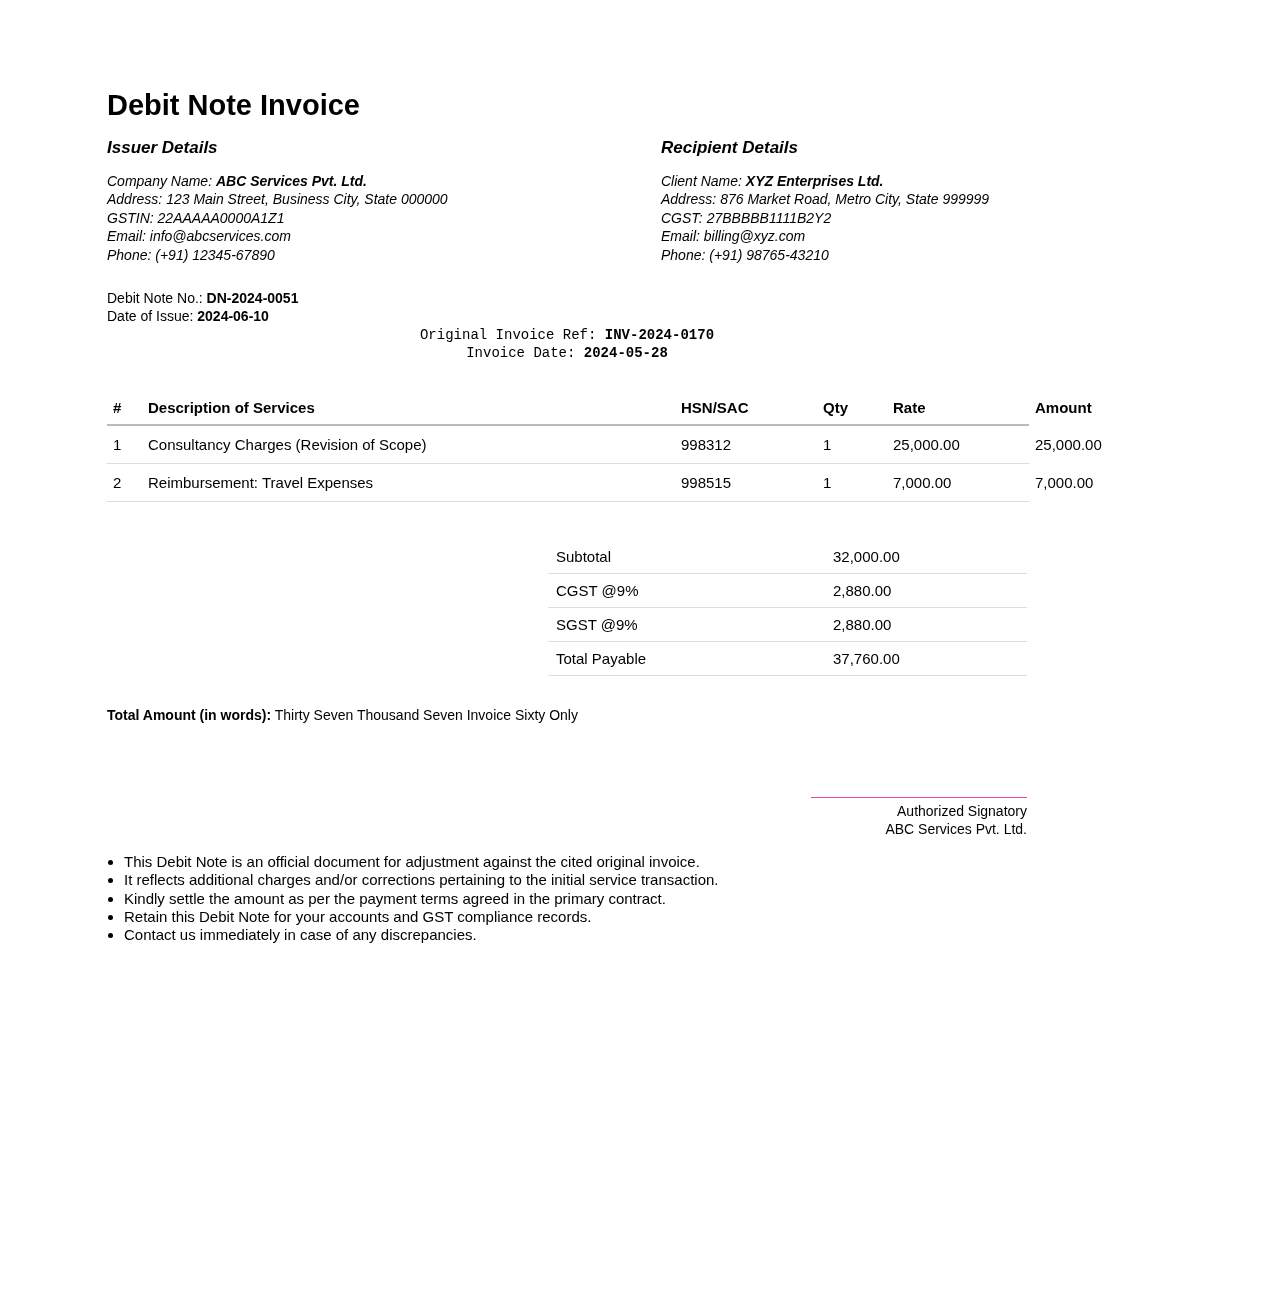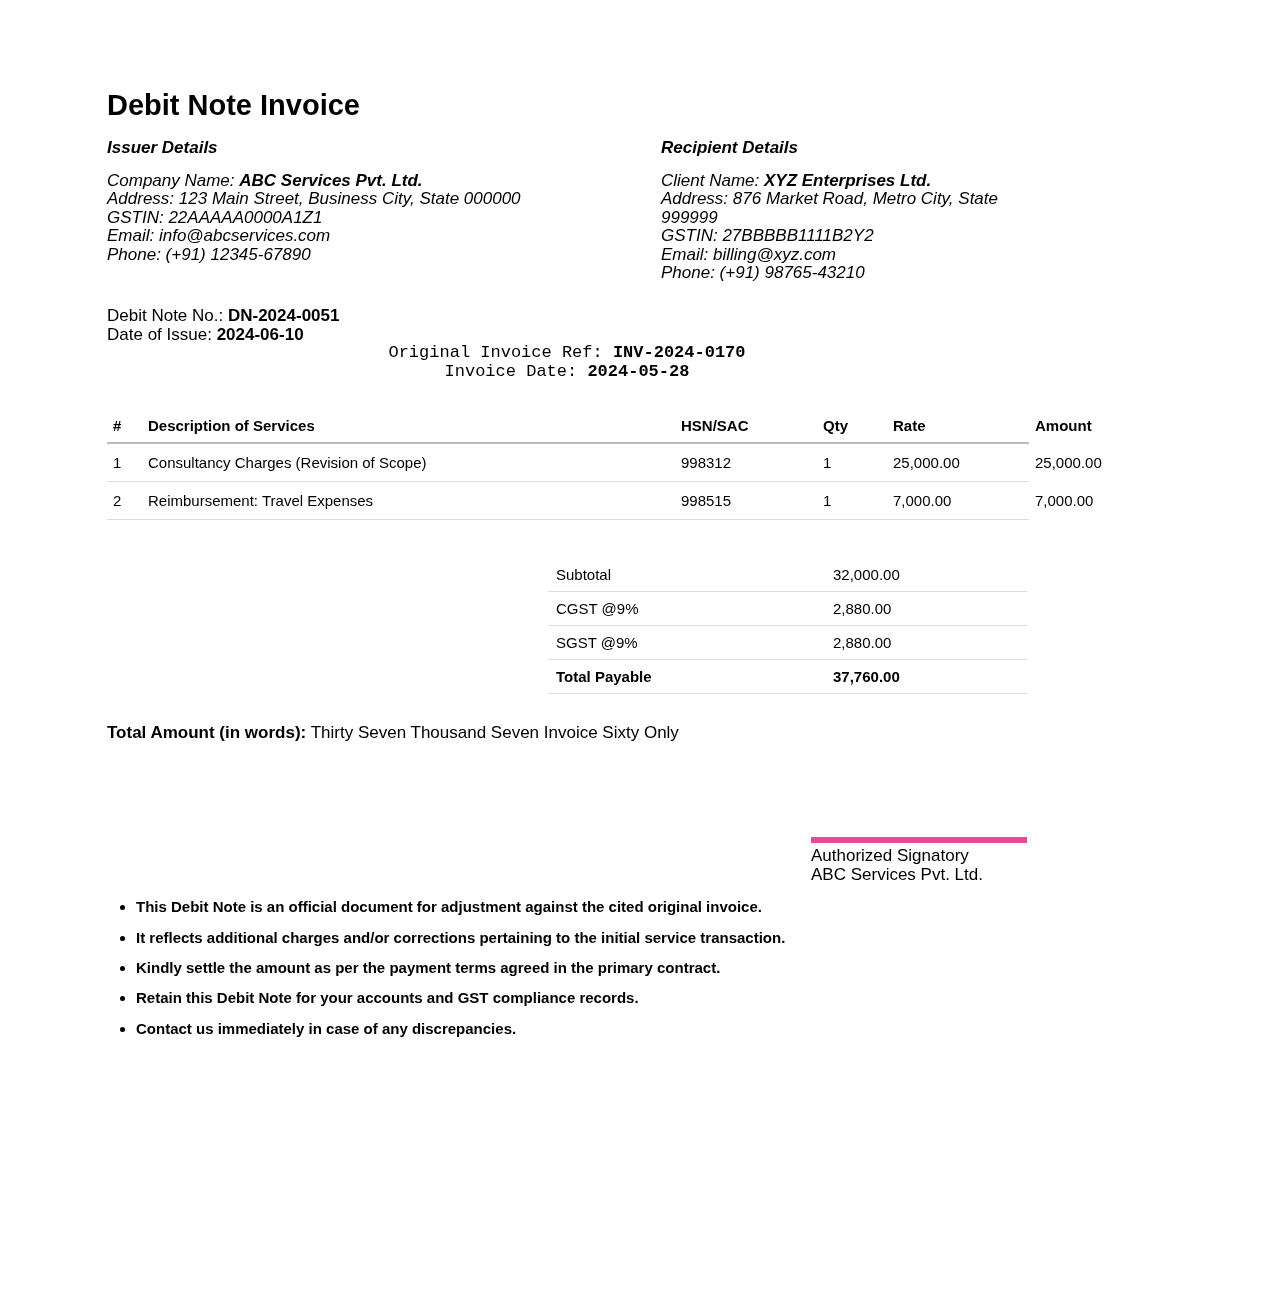--- a/index.html
+++ b/index.html
@@ -27,21 +27,21 @@
     font-size: 17px;
     font-weight: bold;
     line-height: 20px;
     margin: 0 0 14px 0;
   }
   .parties { display: flex; font-style: italic; }
   .party-left { width: 554px; }
   .party-right { flex: 1; }
   .party p, .meta-row p, .amount-words, .signature p {
     margin: 0;
-    font-size: 17px;
+    font-size: 14px;
     line-height: 18.4px;
   }
   .bold { font-weight: bold; }
   .meta-row {
     display: flex;
     justify-content: space-between;
     margin-top: 25px;
     flex-direction: column;
   }
   .meta-right { text-align: center; font-family: Liberation Mono, monospace; }
@@ -63,36 +63,37 @@
   }
   .totals-table {
     width: 479px;
     margin: 38px 0 17px auto;
     table-layout: fixed;
   }
   .totals-table td {
     padding: 8px;
     border-bottom: 1px solid #dddddd;
   }
-  .totals-table tr.total-row td { font-weight: bold; }
+  .totals-table tr.total-row td { font-weight: normal; }
   .amount-words { margin-top: 30px; }
   .signature {
     width: 216px;
-    margin: 95px 0 0 auto;
-    border-top: 6px solid #ec4899;
+    margin: 73px 0 0 auto;
+    border-top: 1px solid #ec4899;
     padding-top: 4px;
+    text-align: right;
   }
   .notes-heading { margin: 37px 0 0 0; }
   .notes-list {
     margin: 14px 0 0 0;
     padding-left: 17px;
     font-size: 15px;
     line-height: 18.4px;
   }
-  .notes-list li { margin: 12px; font-weight: bold; }
+  .notes-list li { margin: 0; }
 </style>
 </head>
 <body>
 
 <div class="page">
 
   <h1 class="page-title">Debit Note Invoice</h1>
 
   <div class="parties">
     <div class="party party-left">
@@ -100,21 +101,21 @@
       <p><span>Company Name: </span><span class="bold">ABC Services Pvt. Ltd.</span></p>
       <p>Address: 123 Main Street, Business City, State 000000</p>
       <p>GSTIN: 22AAAAA0000A1Z1</p>
       <p>Email: info@abcservices.com</p>
       <p>Phone: (+91) 12345-67890</p>
     </div>
     <div class="party party-right">
       <h2 class="section-heading">Recipient Details</h2>
       <p><span>Client Name: </span><span class="bold">XYZ Enterprises Ltd.</span></p>
       <p>Address: 876 Market Road, Metro City, State 999999</p>
-      <p>GSTIN: 27BBBBB1111B2Y2</p>
+      <p>CGST: 27BBBBB1111B2Y2</p>
       <p>Email: billing@xyz.com</p>
       <p>Phone: (+91) 98765-43210</p>
     </div>
   </div>
 
   <div class="meta-row">
     <div class="meta-left">
       <p><span>Debit Note No.: </span><span class="bold">DN-2024-0051</span></p>
       <p><span>Date of Issue: </span><span class="bold">2024-06-10</span></p>
     </div>

